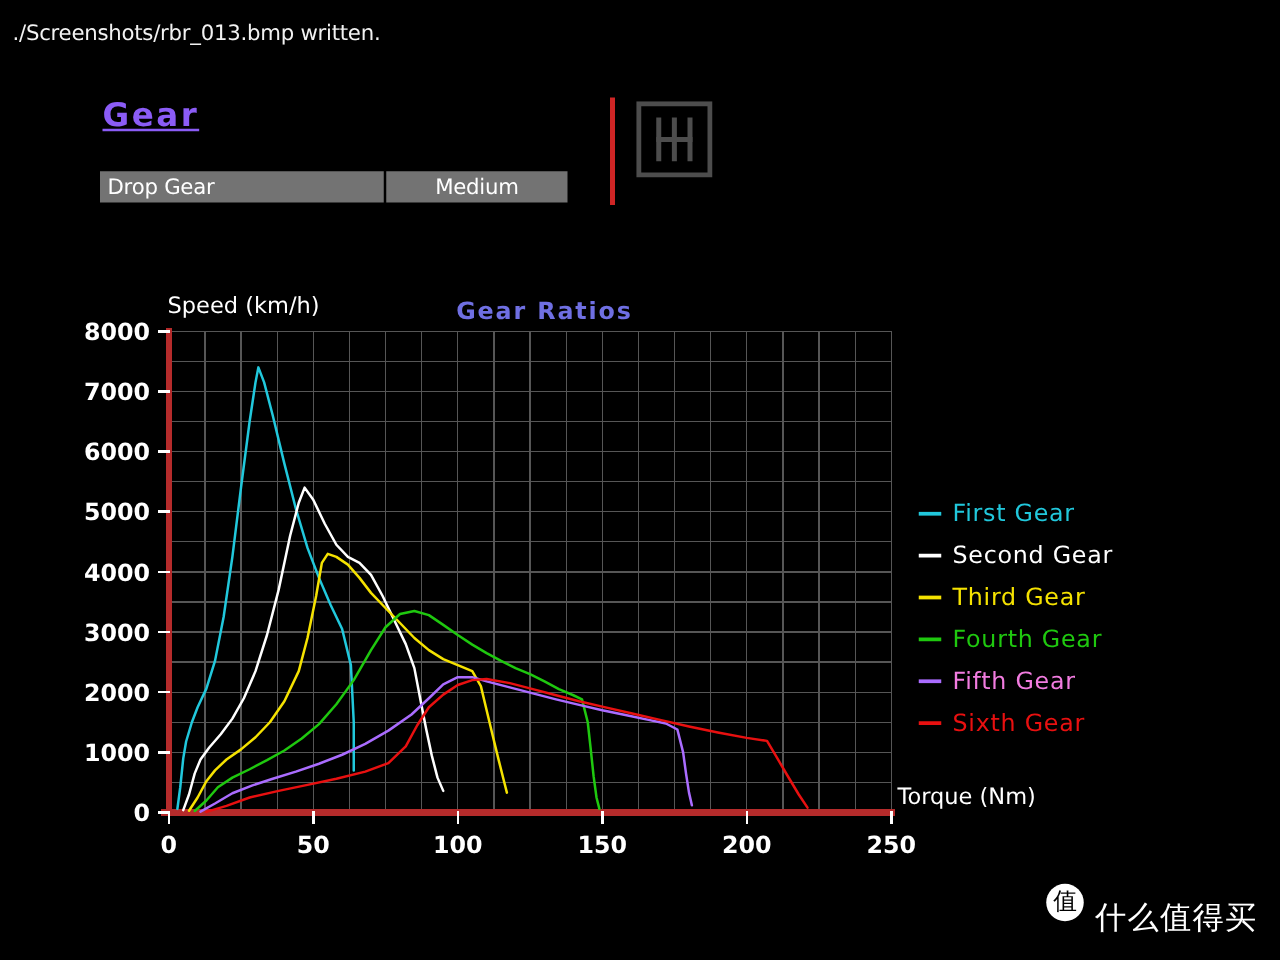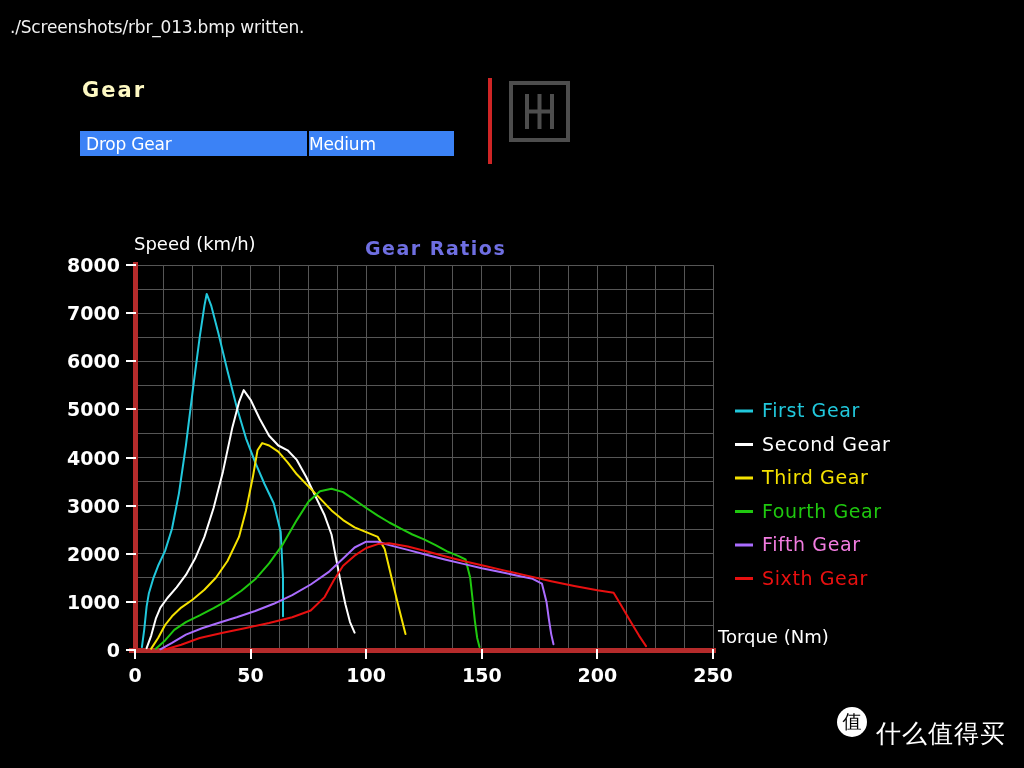--- a/index.html
+++ b/index.html
@@ -30,47 +30,49 @@
   }
 
   
   #menu-panel {
     position: absolute;
     left: 80px;
     top: 78px;
     width: 374px;
   }
   #menu-heading {
-    font-size: 21px;
+    font-size: 26px;
     font-weight: bold;
-    color: #fef9c3;
+    color: #8b5cf6;
     letter-spacing: 2px;
     font-family: "DejaVu Sans", sans-serif;
     margin: 0 0 29px 2px;
+    text-decoration: underline;
   }
   #option-row {
     display: flex;
     width: 374px;
     height: 25px;
     gap: 2px;
   }
   .option-cell {
-    background: #3b82f6;
+    background: #737373;
     display: flex;
     align-items: center;
     height: 25px;
     box-sizing: border-box;
   }
   #option-name-cell {
     flex: 0 0 227px;
     padding-left: 6px;
     justify-content: flex-start;
   }
   #option-value-cell {
     flex: 1 1 auto;
+    justify-content: center;
   }
   .option-text {
     color: #ffffff;
     font-size: 17px;
     font-family: "DejaVu Sans", sans-serif;
     letter-spacing: -0.2px;
     white-space: nowrap;
   }
 
   

